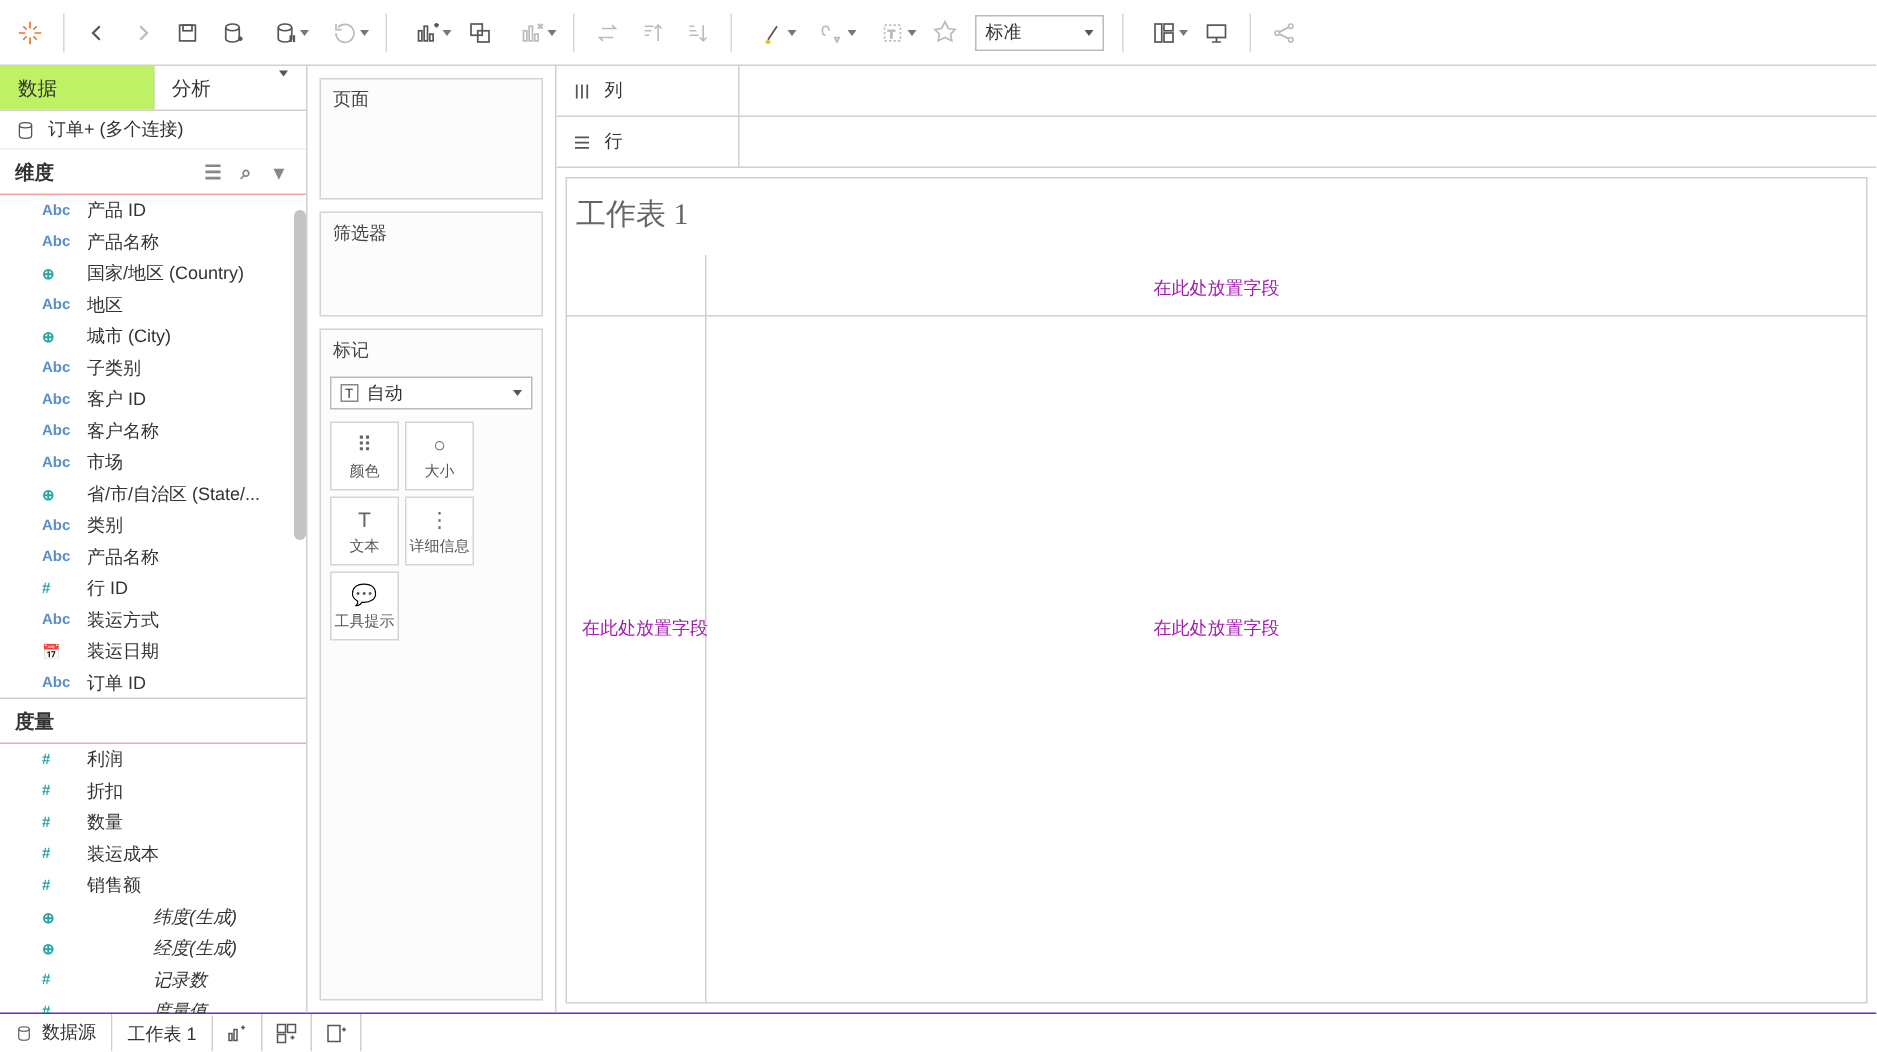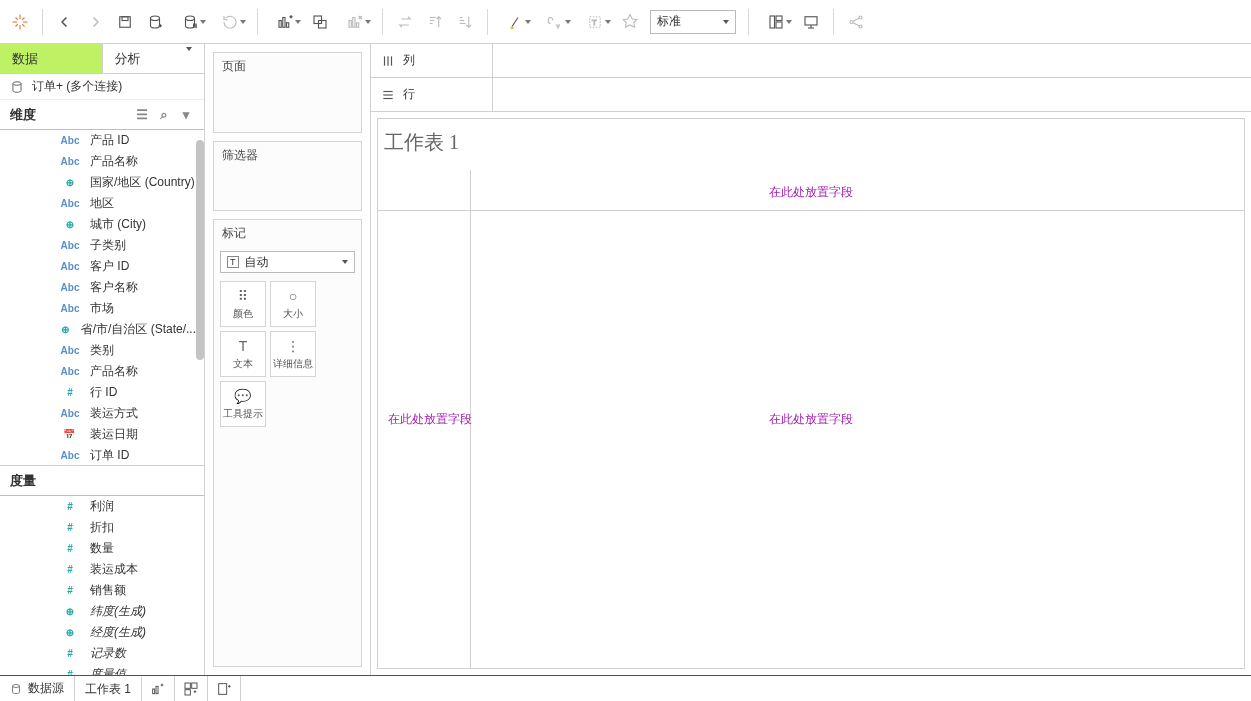--- a/index.html
+++ b/index.html
@@ -21,25 +21,25 @@
 .tab.active { background: #bef264; font-family: Liberation Serif, serif; }
 .tab .dd::after { content: ""; width: 0; height: 0; border-left: 3px solid transparent; border-right: 3px solid transparent; border-top: 4px solid #555; }
 .datasource-row { height: 26px; display: flex; align-items: center; padding: 0 10px; gap: 8px; border-bottom: 1px solid #eee; text-align: right; }
 .ds-icon { width: 14px; height: 14px; }
 .section-header { height: 30px; display: flex; align-items: center; justify-content: space-between; padding: 0 10px; border-bottom: 1px solid #fca5a5; font-size: 13px; font-weight: bold; }
 .section-header .tools { display: flex; gap: 6px; color: #888; }
 .section-header .tools span { cursor: pointer; width: 16px; height: 16px; display: flex; align-items: center; justify-content: center; }
 .field-list { overflow-y: auto; flex: 1; position: relative; }
 .field-list.dim-list { height: 336px; flex: none; border-bottom: 1px solid #d0d0d0; }
 .field { height: 21px; display: flex; align-items: center; padding: 0 8px 0 28px; gap: 10px; cursor: pointer; white-space: nowrap; overflow: hidden; }
-.field .type-icon { width: 20px; text-align: center; font-size: 10px; color: #5a8ec9; font-weight: bold; margin-left: 32px; }
+.field .type-icon { width: 20px; font-size: 10px; color: #5a8ec9; font-weight: bold; }
 .field .type-icon.teal { color: #2aa5a5; }
 .field .type-icon.measure { color: #2aa5a5; }
 .field .fname { font-size: 12px; }
-.field .fname.italic { font-style: italic; }
+.field .fname.italic { font-style: italic; margin-left: 44px; }
 .scrollbar-track { position: absolute; right: 0; top: 0; width: 10px; height: 100%; }
 .scrollbar-thumb { position: absolute; right: 0; width: 8px; background: #c4c4c4; border-radius: 4px; }
 .mid-panel { width: 166px; border-right: 1px solid #d0d0d0; padding: 8px; display: flex; flex-direction: column; gap: 8px; }
 .card { border: 1px solid #d4d4d4; background: #fcfcfc; }
 .card-title { padding: 5px 8px; font-size: 12px; color: #444; }
 .card.pages { height: 81px; }
 .card.filters { height: 70px; }
 .card.marks { flex: 1; }
 .marks-select { margin: 4px 6px 8px; height: 22px; border: 1px solid #bbb; display: flex; align-items: center; padding: 0 6px; gap: 6px; cursor: pointer; justify-content: space-between; background: #fff; }
 .marks-select .left { display: flex; align-items: center; gap: 6px; }

